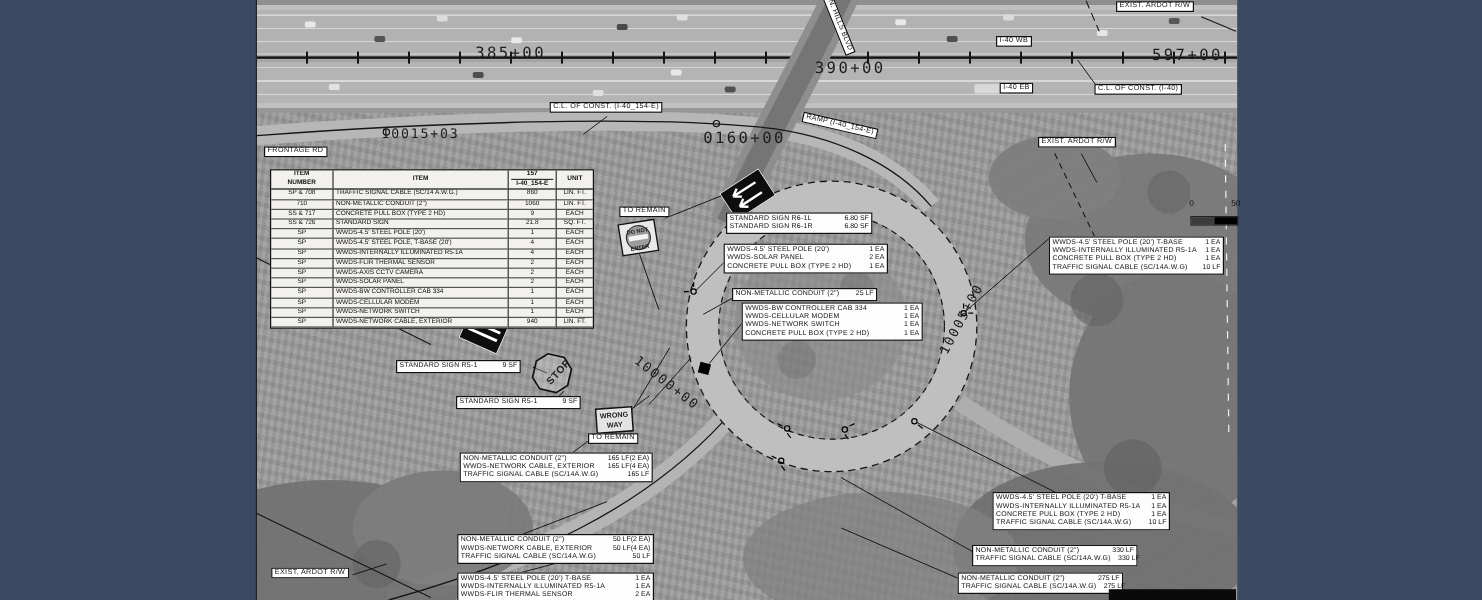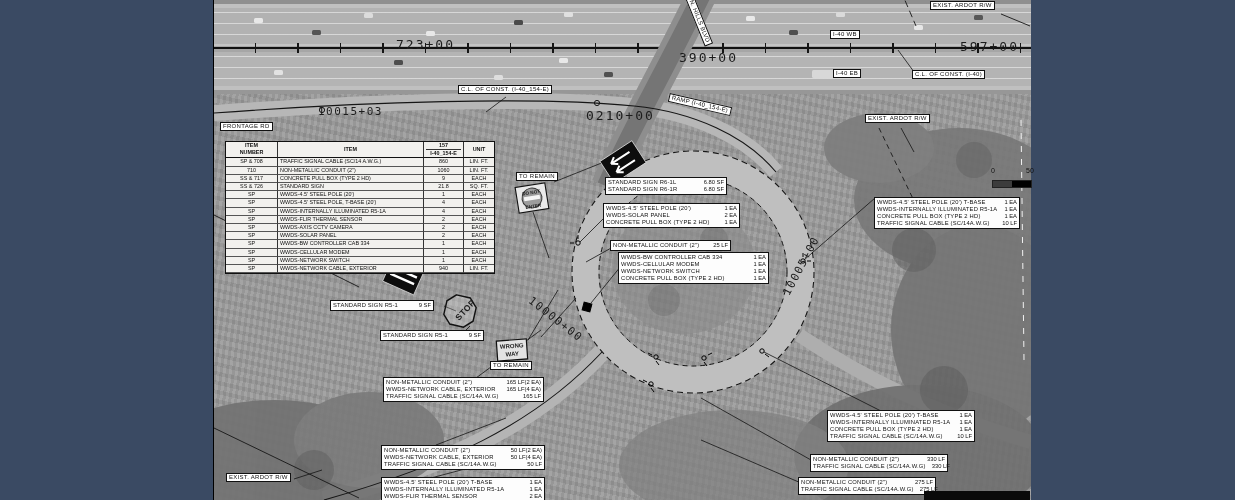--- a/index.html
+++ b/index.html
@@ -207,25 +207,25 @@
           <rect x="303" y="185" width="30" height="26" fill="#e9e9e9" stroke="#111" stroke-width="1.1"></rect>
           <circle cx="318" cy="198" r="10" fill="#9c9c9c" stroke="#333" stroke-width="1"></circle>
           <rect x="310" y="196" width="16" height="4" fill="#f5f5f5"></rect>
           <text x="318" y="194" text-anchor="middle" font-size="4.6" font-weight="bold" fill="#1a1a1a" font-family="Liberation Sans, sans-serif">DO NOT</text>
           <text x="318" y="208" text-anchor="middle" font-size="4.6" font-weight="bold" fill="#1a1a1a" font-family="Liberation Sans, sans-serif">ENTER</text>
         </g>
       </g>
     </svg>
   </div>
 
-  <div class="sta" style="left:396px;top:37px;">723+00</div>
+  <div class="sta" style="left:396px;top:37px;">385+00</div>
   <div class="sta" style="left:679px;top:50px;">390+00</div>
   <div class="sta" style="left:960px;top:39px;">597+00</div>
   <div class="sta small" style="left:318px;top:105px;">10015+03</div>
-  <div class="sta" style="left:586px;top:108px;">0210+00</div>
+  <div class="sta" style="left:586px;top:108px;">0160+00</div>
   <div class="sta small" style="left:534px;top:294px;transform:rotate(38deg);transform-origin:left top;">10000+00</div>
   <div class="sta small" style="left:786px;top:288px;transform:rotate(-62deg);transform-origin:left center;">10005+00</div>
 
   <div class="lbl" style="left:930px;top:1px;">EXIST. ARDOT R/W</div>
   <div class="lbl" style="left:830px;top:30px;">I-40 WB</div>
   <div class="lbl" style="left:833px;top:69px;">I-40 EB</div>
   <div class="lbl" style="left:912px;top:70px;">C.L. OF CONST. (I-40)</div>
   <div class="lbl" style="left:865px;top:114px;">EXIST. ARDOT R/W</div>
   <div class="lbl" style="left:458px;top:85px;">C.L. OF CONST. (I-40_154-E)</div>
   <div class="lbl" style="left:220px;top:122px;">FRONTAGE RD</div>

